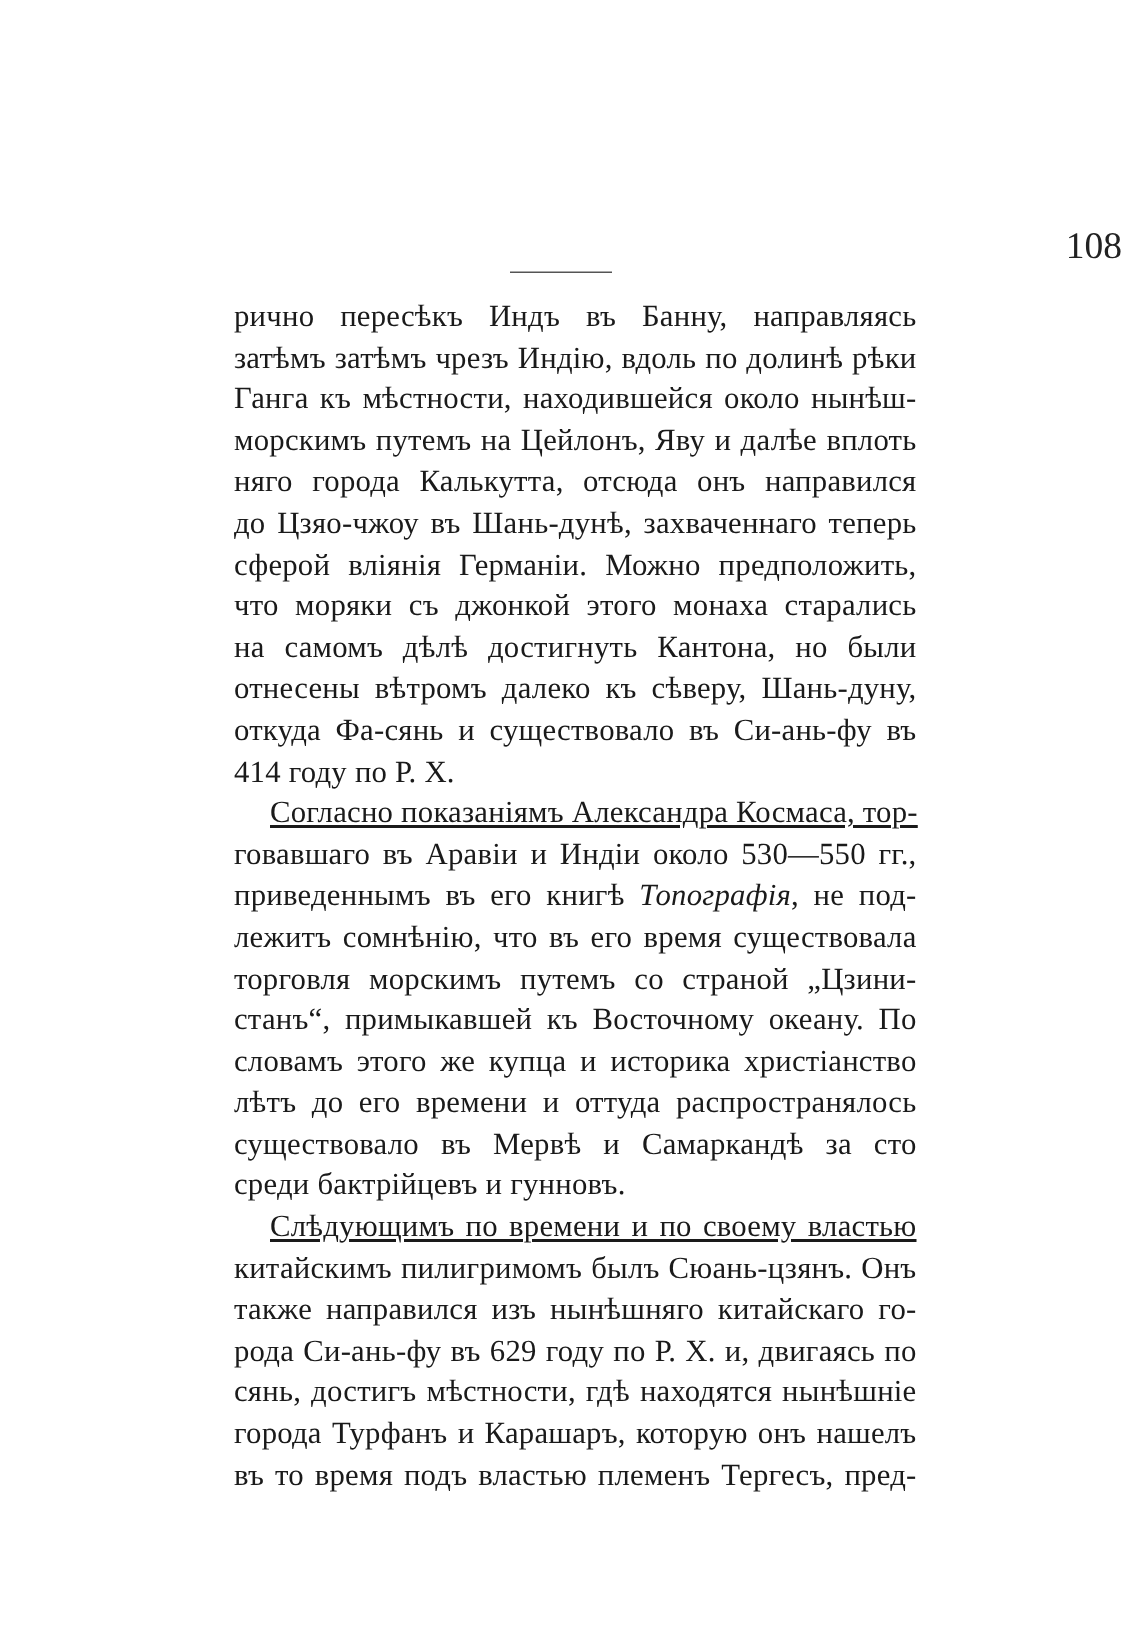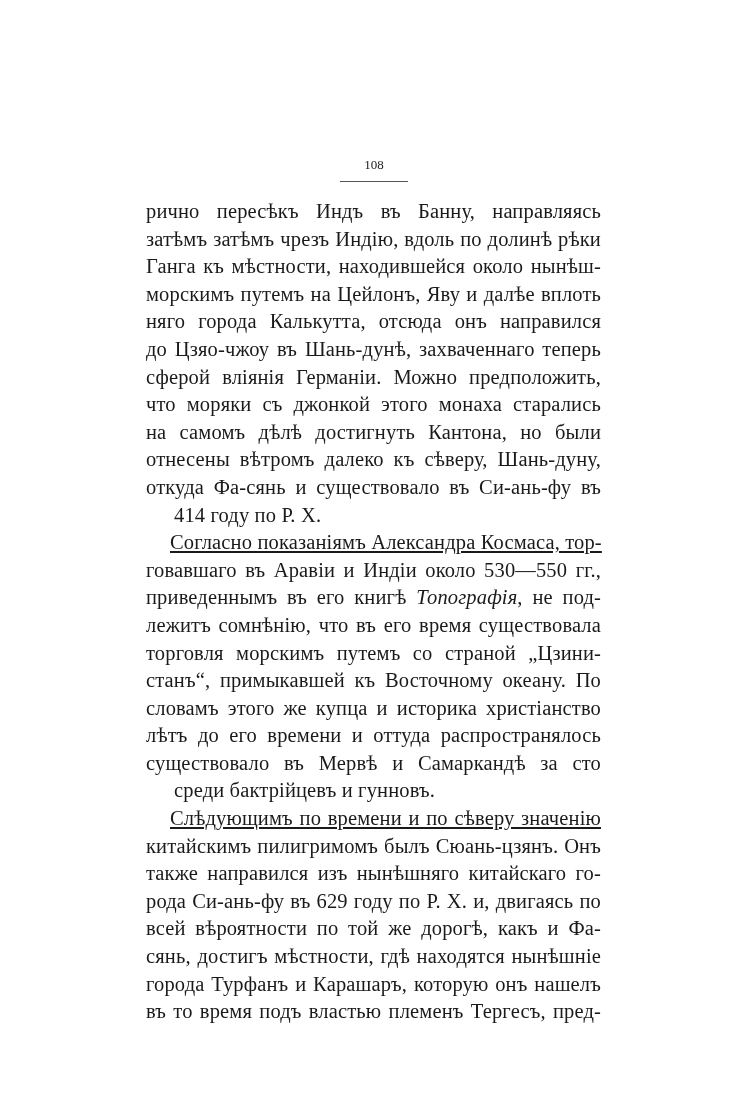--- a/index.html
+++ b/index.html
@@ -13,52 +13,51 @@
     position: relative;
     overflow: hidden;
     font-family: "Liberation Serif", "DejaVu Serif", serif;
     color: #1a1a1a;
   }
   .page-number {
     position: absolute;
     top: 154px;
     left: 0;
     width: 748px;
-    text-align: center;
-    font-size: 13px;
+    text-align: right;
+    font-size: 25px;
     line-height: 22px;
     color: #222;
   }
   .page-rule {
     position: absolute;
     top: 181px;
     left: 340px;
     width: 68px;
     height: 0;
     border-top: 1.5px solid #555;
   }
   .text-block {
     position: absolute;
     top: 198px;
-    left: 146px;
+    left: 156px;
     width: 455px;
   }
   .line {
     display: block;
     height: 27.6px;
     line-height: 27.6px;
     font-size: 20.5px;
     white-space: nowrap;
     text-align: justify;
     text-align-last: justify;
     letter-spacing: 0.15px;
   }
   .line.last {
     text-align-last: left;
-    margin-left: 28px;
   }
   .line.indent {
     padding-left: 24px;
     text-decoration: underline;
   }
   .it {
     font-style: italic;
   }
 </style>
 </head>
@@ -91,22 +90,21 @@
     <span class="line">лежитъ сомнѣнію, что въ его время существовала</span>
     <span class="line">торговля морскимъ путемъ со страной „Цзини-</span>
     <span class="line">станъ“, примыкавшей къ Восточному океану. По</span>
     <span class="line">словамъ этого же купца и историка христіанство</span>
     <span class="line">лѣтъ до его времени и оттуда распространялось</span>
     <span class="line">существовало въ Мервѣ и Самаркандѣ за сто</span>
     <span class="line last">среди бактрійцевъ и гунновъ.</span>
   </div>
 
   <div>
-    <span class="line indent">Слѣдующимъ по времени и по сѣверу значенію</span>
+    <span class="line indent">Слѣдующимъ по времени и по своему властью</span>
     <span class="line">китайскимъ пилигримомъ былъ Сюань-цзянъ. Онъ</span>
     <span class="line">также направился изъ нынѣшняго китайскаго го-</span>
     <span class="line">рода Си-ань-фу въ 629 году по Р. Х. и, двигаясь по</span>
-    <span class="line">всей вѣроятности по той же дорогѣ, какъ и Фа-</span>
     <span class="line">сянь, достигъ мѣстности, гдѣ находятся нынѣшніе</span>
     <span class="line">города Турфанъ и Карашаръ, которую онъ нашелъ</span>
     <span class="line">въ то время подъ властью племенъ Тергесъ, пред-</span>
   </div>
 </div>
 
 </body></html>

